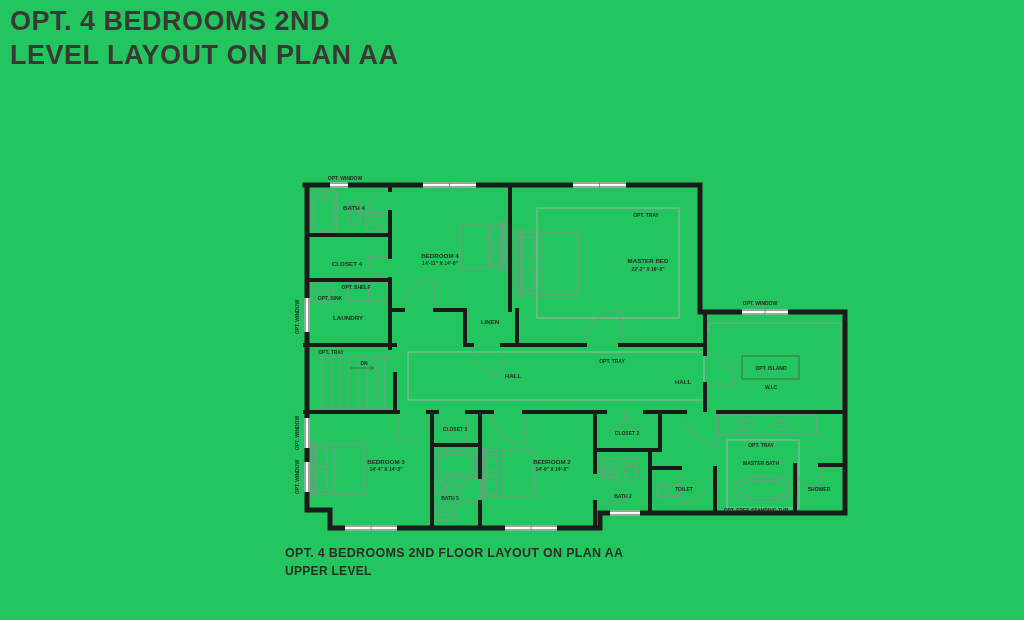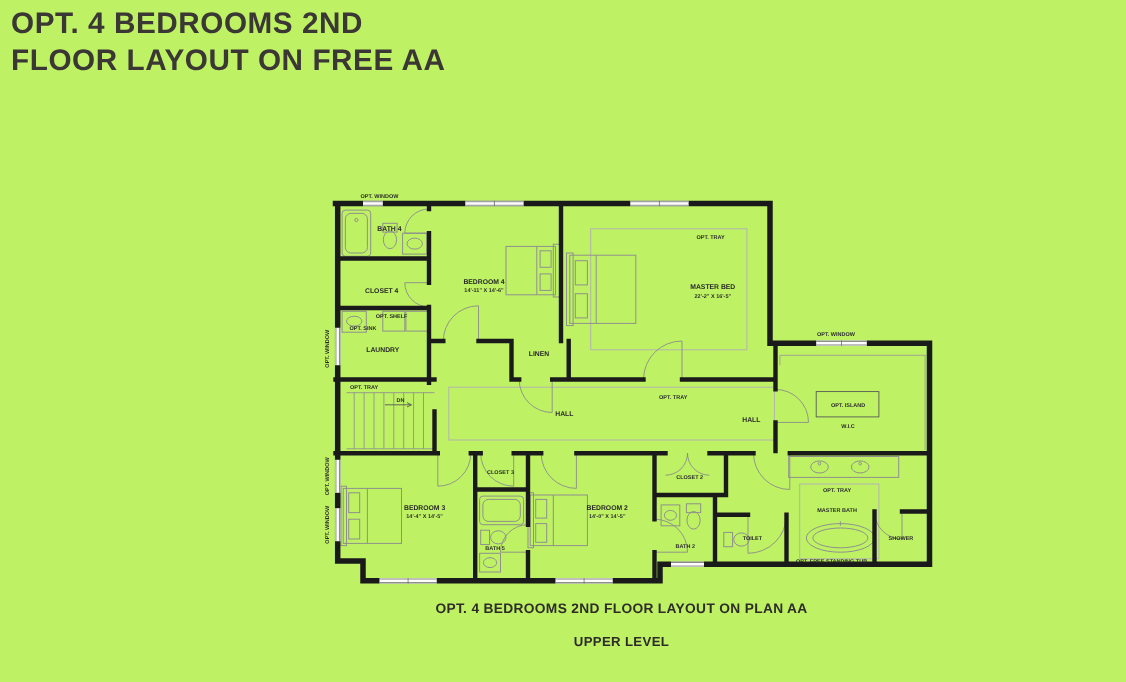--- a/index.html
+++ b/index.html
@@ -1,37 +1,37 @@
 <!DOCTYPE html>
 <html><head>
 <meta charset="utf-8">
 <style>
   html,body{margin:0;padding:0;background:#ffffff;}
-  .page{position:relative;width:1024px;height:620px;background:#bef264;overflow:hidden;
+  .page{position:relative;width:1024px;height:620px;background:#22c55e;overflow:hidden;
         font-family:"Liberation Sans",sans-serif;}
   .title{position:absolute;left:10px;top:4px;font-size:27px;line-height:34px;
          font-weight:bold;color:#3b3734;letter-spacing:.5px;}
   .plan{position:absolute;left:290px;top:172px;width:570px;height:372px;}
-  .caption{position:absolute;left:285px;top:546px;width:560px;text-align:center;color:#2e2b29;}
+  .caption{position:absolute;left:285px;top:546px;width:560px;text-align:left;color:#2e2b29;}
   .caption .c1{font-size:12.5px;font-weight:bold;letter-spacing:.3px;}
-  .caption .c2{font-size:12px;font-weight:bold;margin-top:16px;letter-spacing:.3px;}
+  .caption .c2{font-size:12px;font-weight:bold;margin-top:4px;letter-spacing:.3px;}
   .caption .c3{font-size:12px;font-weight:bold;margin-top:9px;letter-spacing:.3px;}
   svg text{fill:#2a2a2a;font-family:"Liberation Sans",sans-serif;font-weight:bold;}
   .lbl{font-size:6.2px;}
   .lbl-sm{font-size:5px;}
   .dims{font-size:5px;font-weight:bold;}
 </style>
 </head>
 <body>
 
 <div class="page">
 
   <div class="title">
     <div>OPT. 4 BEDROOMS 2ND</div>
-    <div>FLOOR LAYOUT ON FREE AA</div>
+    <div>LEVEL LAYOUT ON PLAN AA</div>
   </div>
 
   <div class="plan">
     <svg width="570" height="372" viewBox="0 0 570 372">
 
       <g fill="none" stroke="#b3b3b3" stroke-width="0.9">
         <rect x="247" y="36" width="142" height="110"></rect>
         <rect x="118" y="180" width="296" height="48"></rect>
         <rect x="437" y="268" width="72" height="68"></rect>
       </g>

